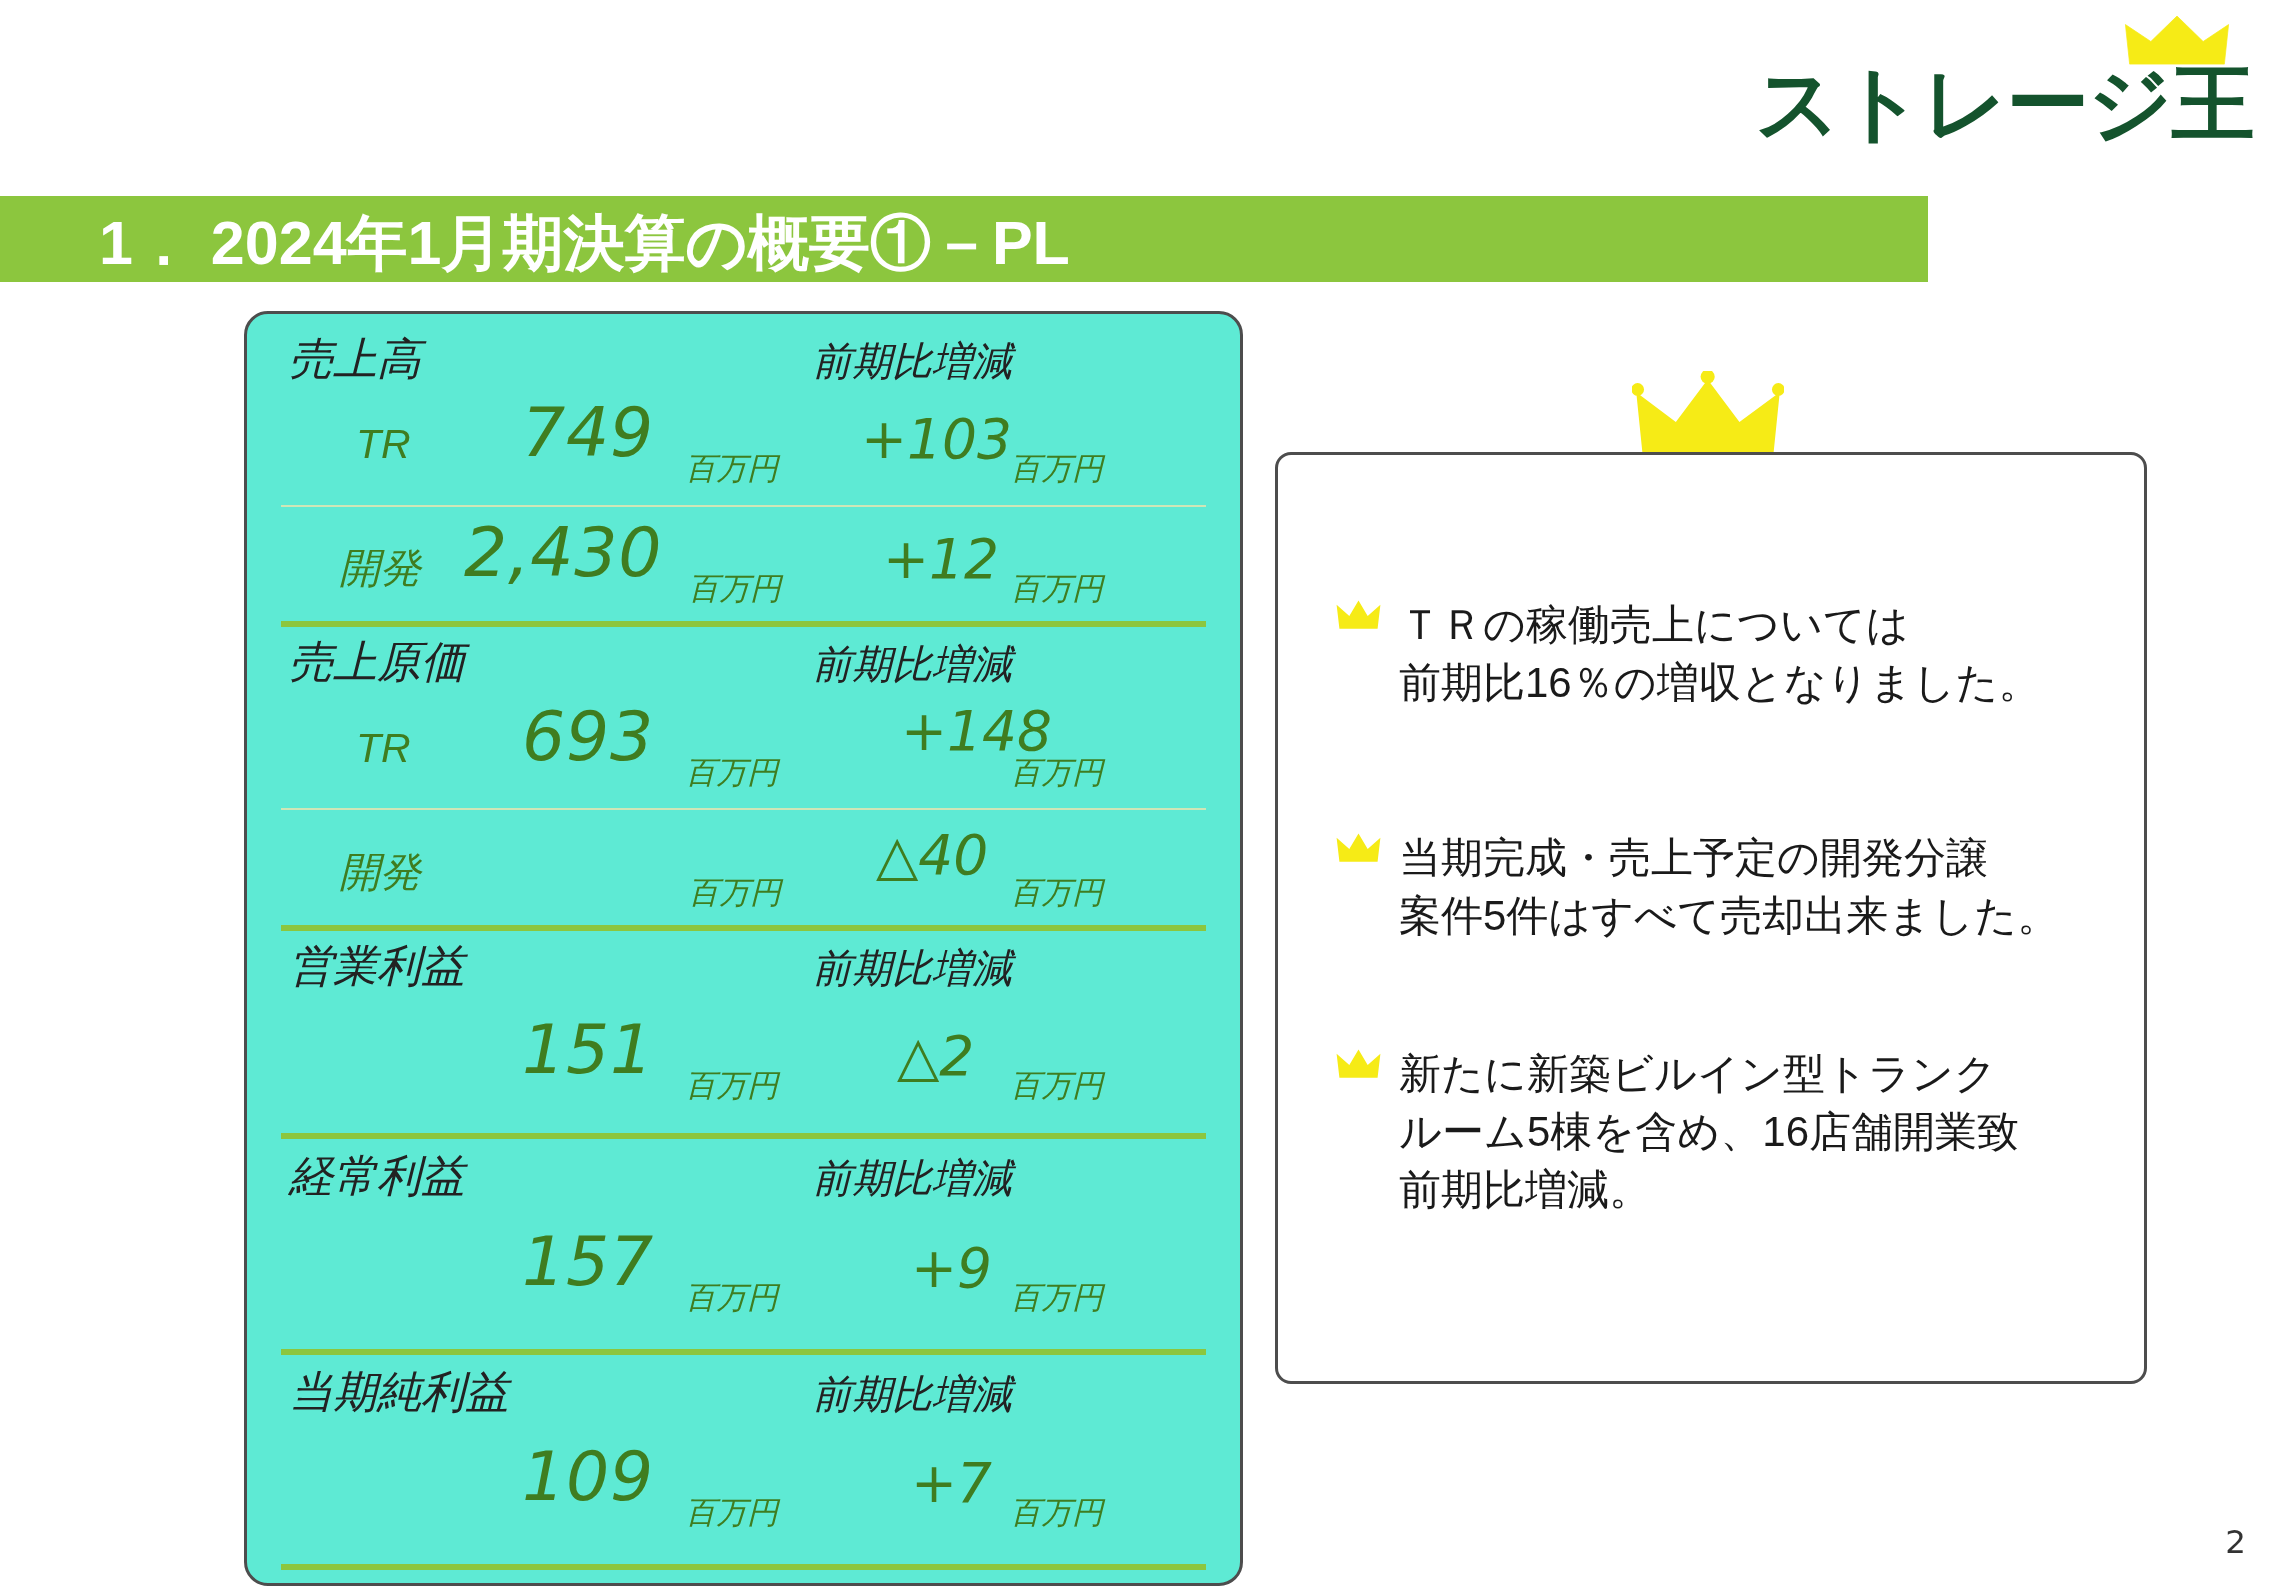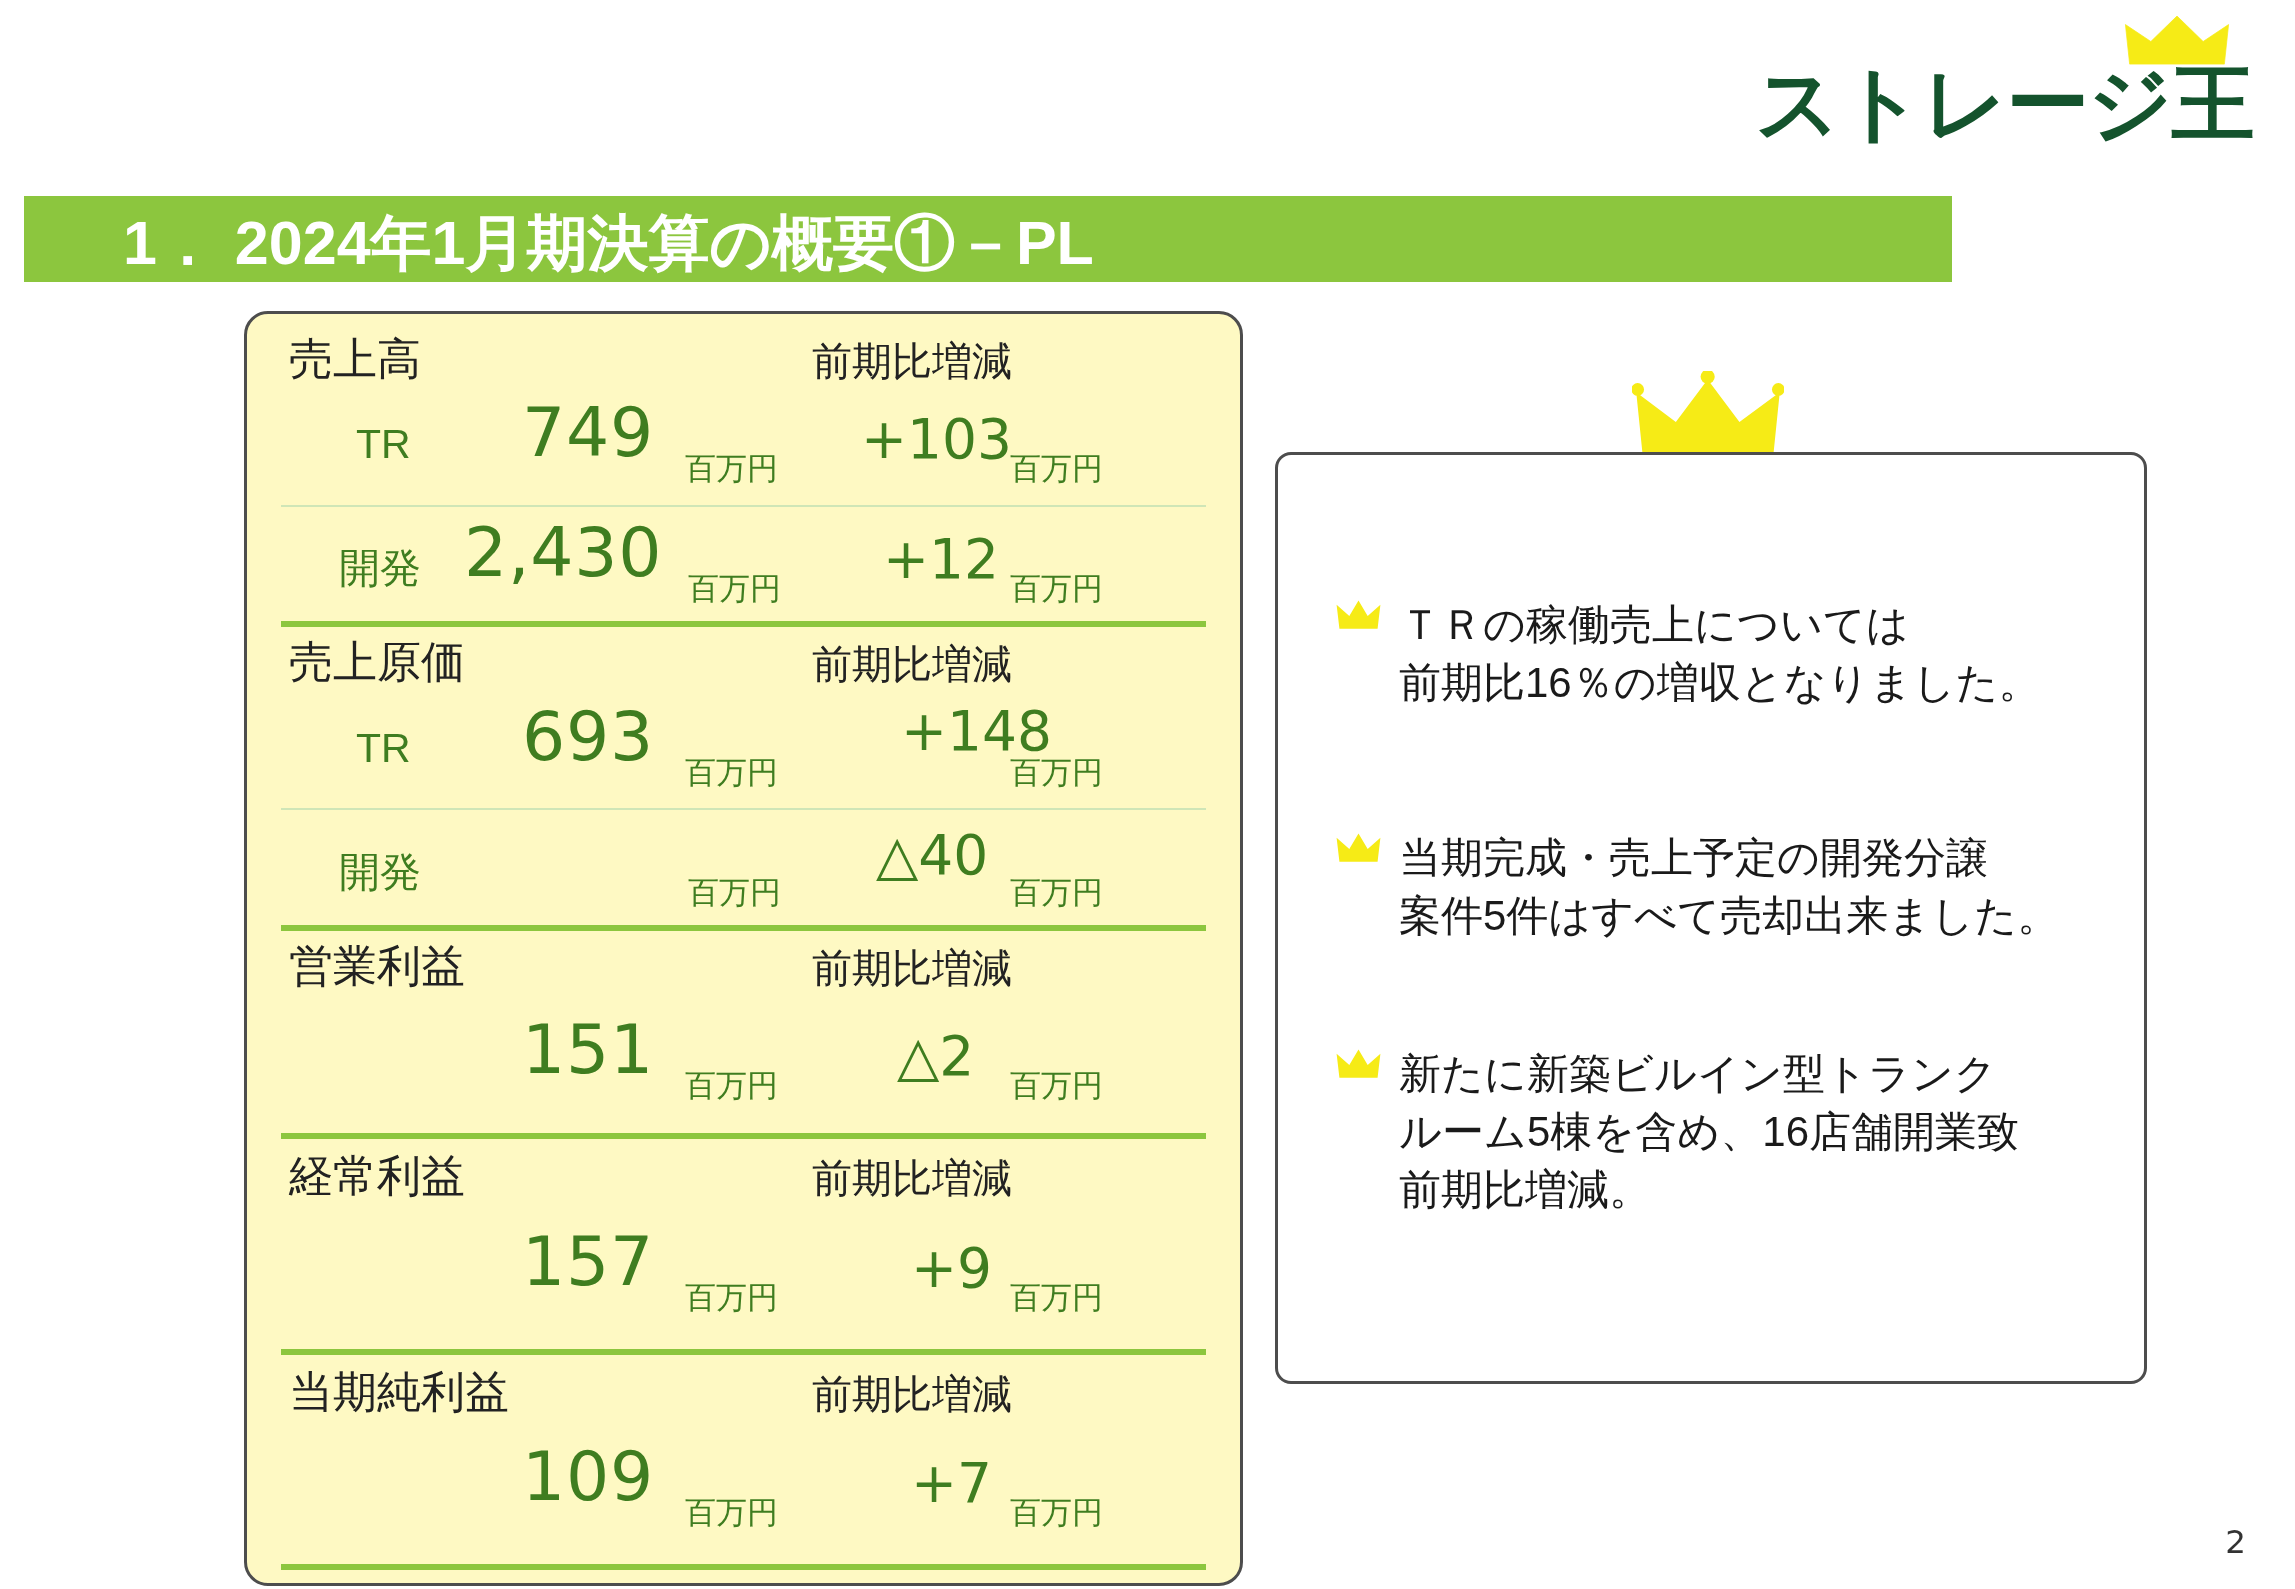--- a/index.html
+++ b/index.html
@@ -43,21 +43,20 @@
   }
 
   
   #title-band {
     position: absolute;
     top: 196px;
     left: 0;
     width: 1928px;
     height: 86px;
     background: #8cc63e;
-    margin-left: 24px;
   }
   #title-band .title-text {
     position: absolute;
     left: 99px;
     top: 7px;
     font-size: 61px;
     font-weight: bold;
     color: #ffffff;
     white-space: nowrap;
     font-family: "Liberation Sans", sans-serif;
@@ -65,23 +64,24 @@
 
   
   #pl-card {
     position: absolute;
     left: 244px;
     top: 311px;
     width: 999px;
     height: 1275px;
     border: 3.5px solid #4d4d4d;
     border-radius: 24px;
-    background: #fef9c3;
+    background: #5eead4;
     box-sizing: border-box;
     overflow: hidden;
+    font-style: italic;
   }
 
   .hdr-row {
     position: absolute;
     left: 0;
     width: 100%;
     height: 57px;
   }
   .hdr-label {
     position: absolute;

